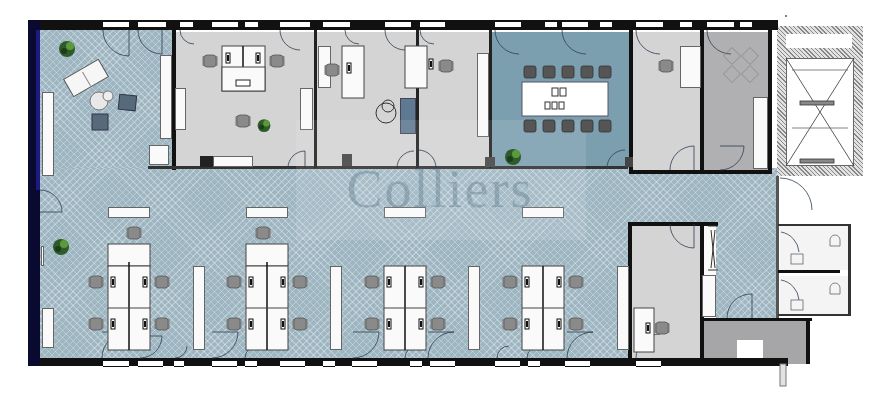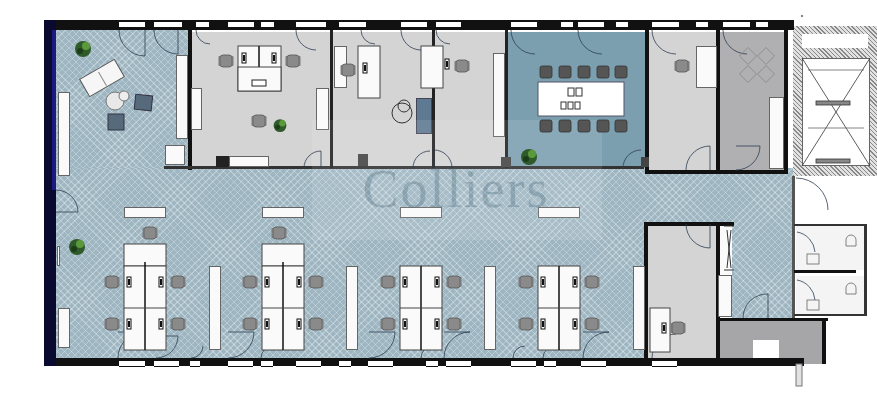--- a/index.html
+++ b/index.html
@@ -1,17 +1,17 @@
 <!DOCTYPE html>
 <html><head>
 <meta charset="utf-8">
 <style>
   html, body { margin:0; padding:0; background:#ffffff; }
   body { width:877px; height:400px; position:relative; overflow:hidden; font-family:"Liberation Sans", sans-serif; }
-  .plan { position:absolute; left:16px; top:0; width:836px; height:400px; }
+  .plan { position:absolute; left:0; top:0; width:836px; height:400px; }
   .abs { position:absolute; box-sizing:border-box; }
   .open-floor {
     background-color:#9eb6c2;
     background-image:
       repeating-linear-gradient(45deg, rgba(255,255,255,0.28) 0 1px, transparent 1px 5px),
       repeating-linear-gradient(-45deg, rgba(255,255,255,0.28) 0 1px, transparent 1px 5px);
   }
   .room-grey { background:#d4d4d4; }
   .room-darkgrey { background:#b0b0b2; }
   .room-meeting { background:#7c9fb0; }

